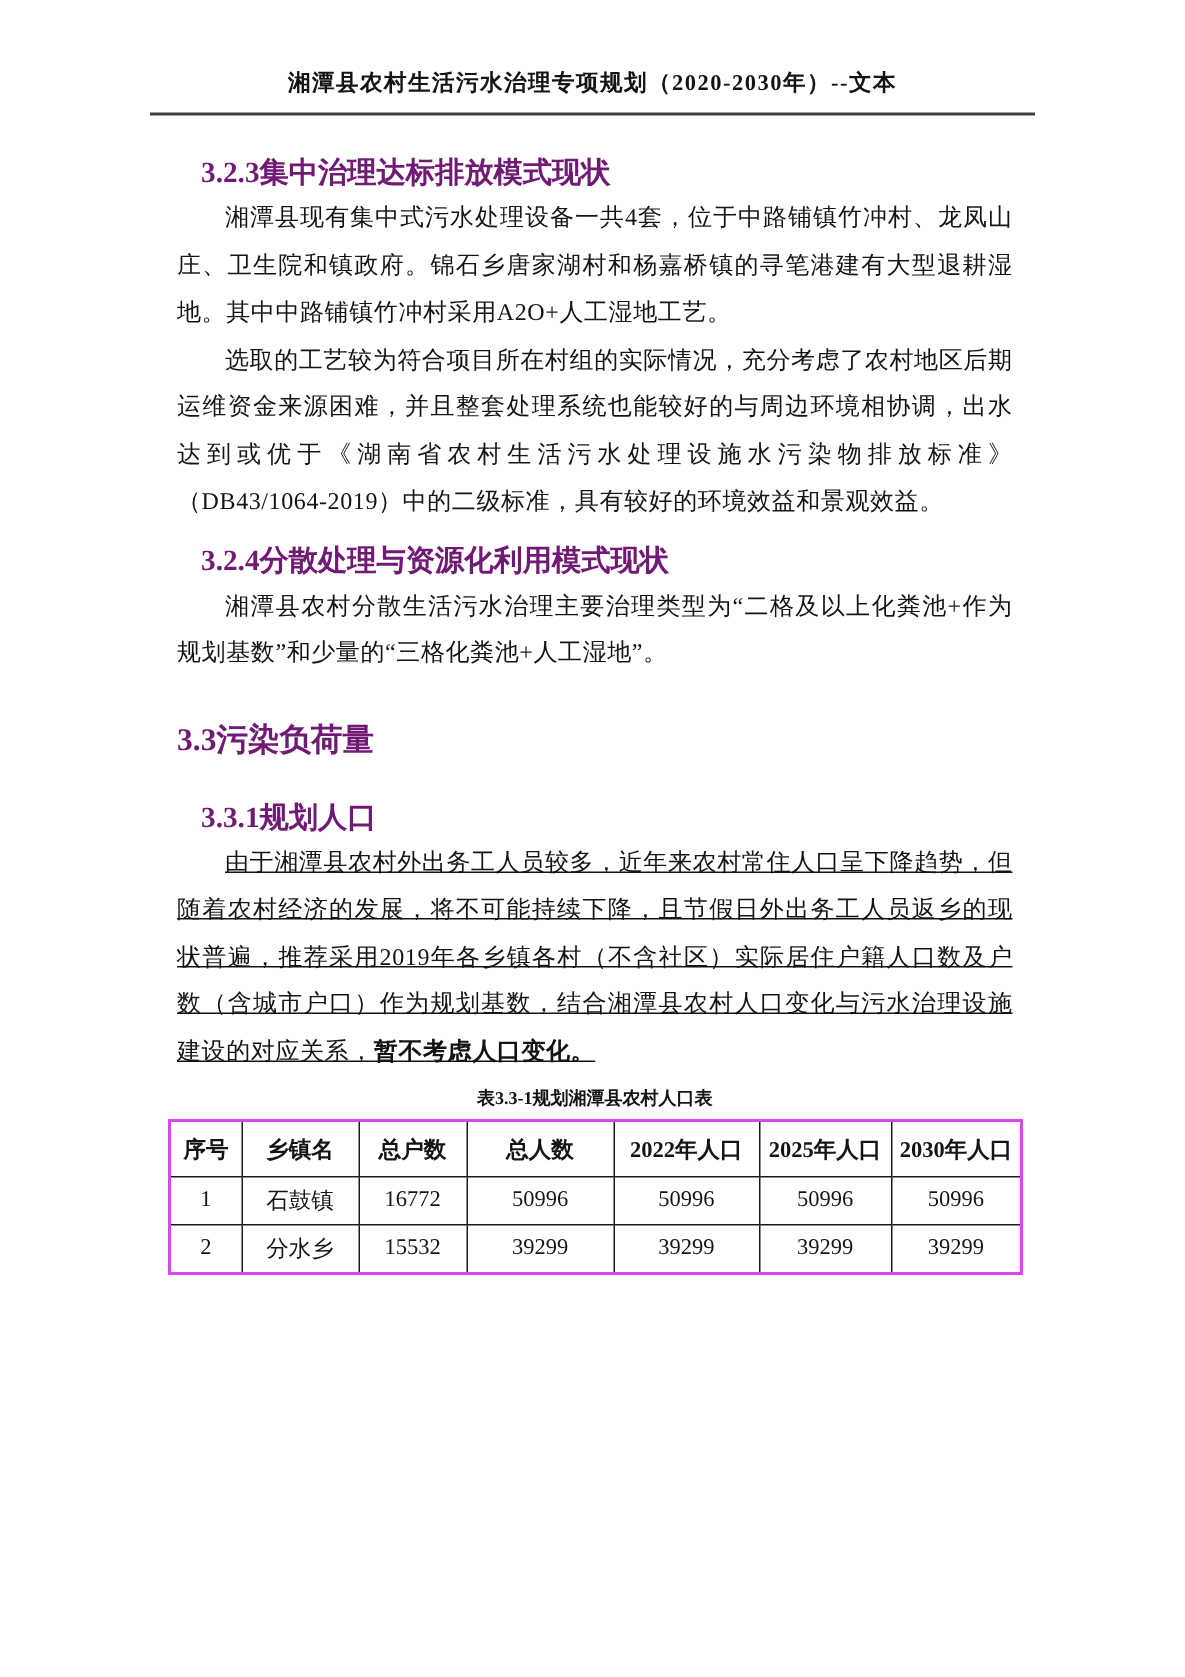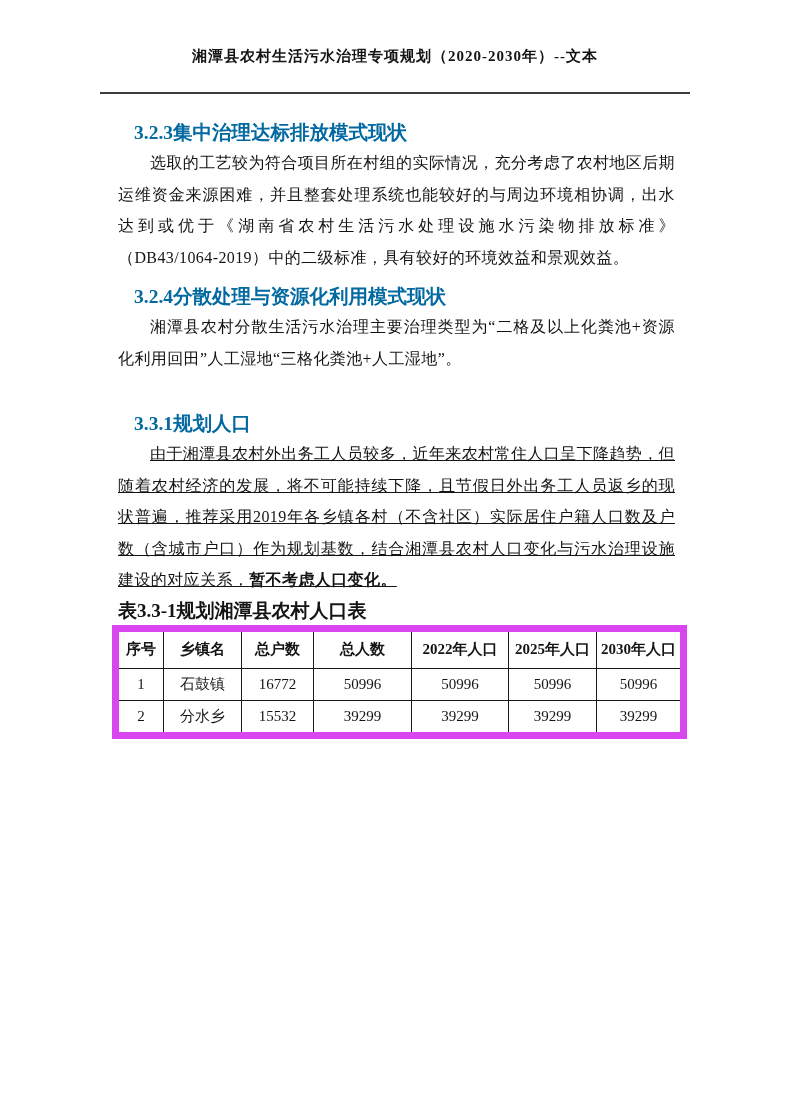--- a/index.html
+++ b/index.html
@@ -6,49 +6,49 @@
   body {
     width:790px; height:1118px; background:#ffffff; color:#141414;
     font-family:"Liberation Serif","DejaVu Serif",serif;
     overflow:hidden;
   }
   .page { position:relative; width:790px; height:1118px; background:#ffffff; }
 
   .doc-header {
     margin:46px 100px 0 100px;
     text-align:center; font-weight:700; font-size:15px; line-height:20px;
-    padding-bottom:26px; border-bottom:2px solid #3c3c3c;
+    padding-bottom:9px; border-bottom:2px solid #3c3c3c;
     letter-spacing:1px;
   }
 
   .content { padding:0 115px 0 118px; }
 
-  h2.sec, h3.sec { font-weight:700; color:#0369a1; }
+  h2.sec, h3.sec { font-weight:700; color:#701a75; }
   h3.sec { font-size:19.5px; line-height:28px; margin:25px 0 0 16px; }
   h2.sec { font-size:21px;  line-height:30px; margin:26px 0 0 0; }
   h3.h324 { margin-top:10px; }
-  h3.h331 { margin-top:36px; }
+  h3.h331 { margin-top:24px; }
 
   p.body {
     font-size:16px; line-height:31.5px; margin:0;
     text-align:justify; text-indent:2em; letter-spacing:0.4px;
   }
   .mt-p1 { margin-top:16px; }
   .mt-p3 { margin-top:22px; }
   .mt-p5 { margin-top:20px;text-decoration:underline; }
   .b { font-weight:700; }
 
   .table-caption {
-    margin-top:6px; font-weight:700; font-size:19px; line-height:18px;
+    margin-top:6px; text-align:center; font-weight:700; font-size:12px; line-height:18px;
   }
 
   table.pop {
     border-collapse:collapse; table-layout:fixed;
     width:568px; margin:5px 0 0 -6px;
-    border:7px solid #d946ef;
+    border:2px solid #d946ef;
   }
   table.pop th, table.pop td {
     border:1px solid #1a1a1a; text-align:center; vertical-align:middle; padding:0;
     overflow:hidden; white-space:nowrap;
   }
   table.pop th { height:36px; font-size:15px; font-weight:700; }
   table.pop td { height:31px; font-size:15px; font-weight:400; }
 
   .page-number { text-align:center; font-size:14px; line-height:16px; margin-top:6px; }
 </style>
@@ -57,25 +57,27 @@
 
 <div class="page">
 
   <div class="doc-header">
     <span>湘潭县农村生活污水治理专项规划（2020-2030年）--文本</span>
   </div>
 
   <div class="content">
 
     <h3 class="sec">3.2.3集中治理达标排放模式现状</h3>
+    <p class="body mt-p1">湘潭县现有集中式污水处理设备一共4套，位于中路铺镇竹冲村、龙凤山庄、卫生院和镇政府。锦石乡唐家湖村和杨嘉桥镇的寻笔港建有大型退耕湿地。其中中路铺镇竹冲村采用A2O+人工湿地工艺。</p>
     <p class="body">选取的工艺较为符合项目所在村组的实际情况，充分考虑了农村地区后期运维资金来源困难，并且整套处理系统也能较好的与周边环境相协调，出水达到或优于《湖南省农村生活污水处理设施水污染物排放标准》（DB43/1064-2019）中的二级标准，具有较好的环境效益和景观效益。</p>
 
     <h3 class="sec h324">3.2.4分散处理与资源化利用模式现状</h3>
-    <p class="body mt-p3">湘潭县农村分散生活污水治理主要治理类型为“二格及以上化粪池+资源化利用回田”人工湿地“三格化粪池+人工湿地”。</p>
+    <p class="body mt-p3">湘潭县农村分散生活污水治理主要治理类型为“二格及以上化粪池+作为规划基数”和少量的“三格化粪池+人工湿地”。</p>
 
+    <h2 class="sec">3.3污染负荷量</h2>
 
     <h3 class="sec h331">3.3.1规划人口</h3>
     <p class="body mt-p5"><span>由于湘潭县农村外出务工人员较多，近年来农村常住人口呈下降趋势，但随着农村经济的发展，将不可能持续下降，且节假日外出务工人员返乡的现状普遍，推荐采用2019年各乡镇各村（不含社区）实际居住户籍人口数及户数（含城市户口）作为规划基数，结合湘潭县农村人口变化与污水治理设施建设的对应关系，</span><span class="b">暂不考虑人口变化。</span></p>
 
     <div class="table-caption">表3.3-1规划湘潭县农村人口表</div>
 
     <table class="pop">
       <colgroup>
         <col style="width:48px">
           <col style="width:78px">

